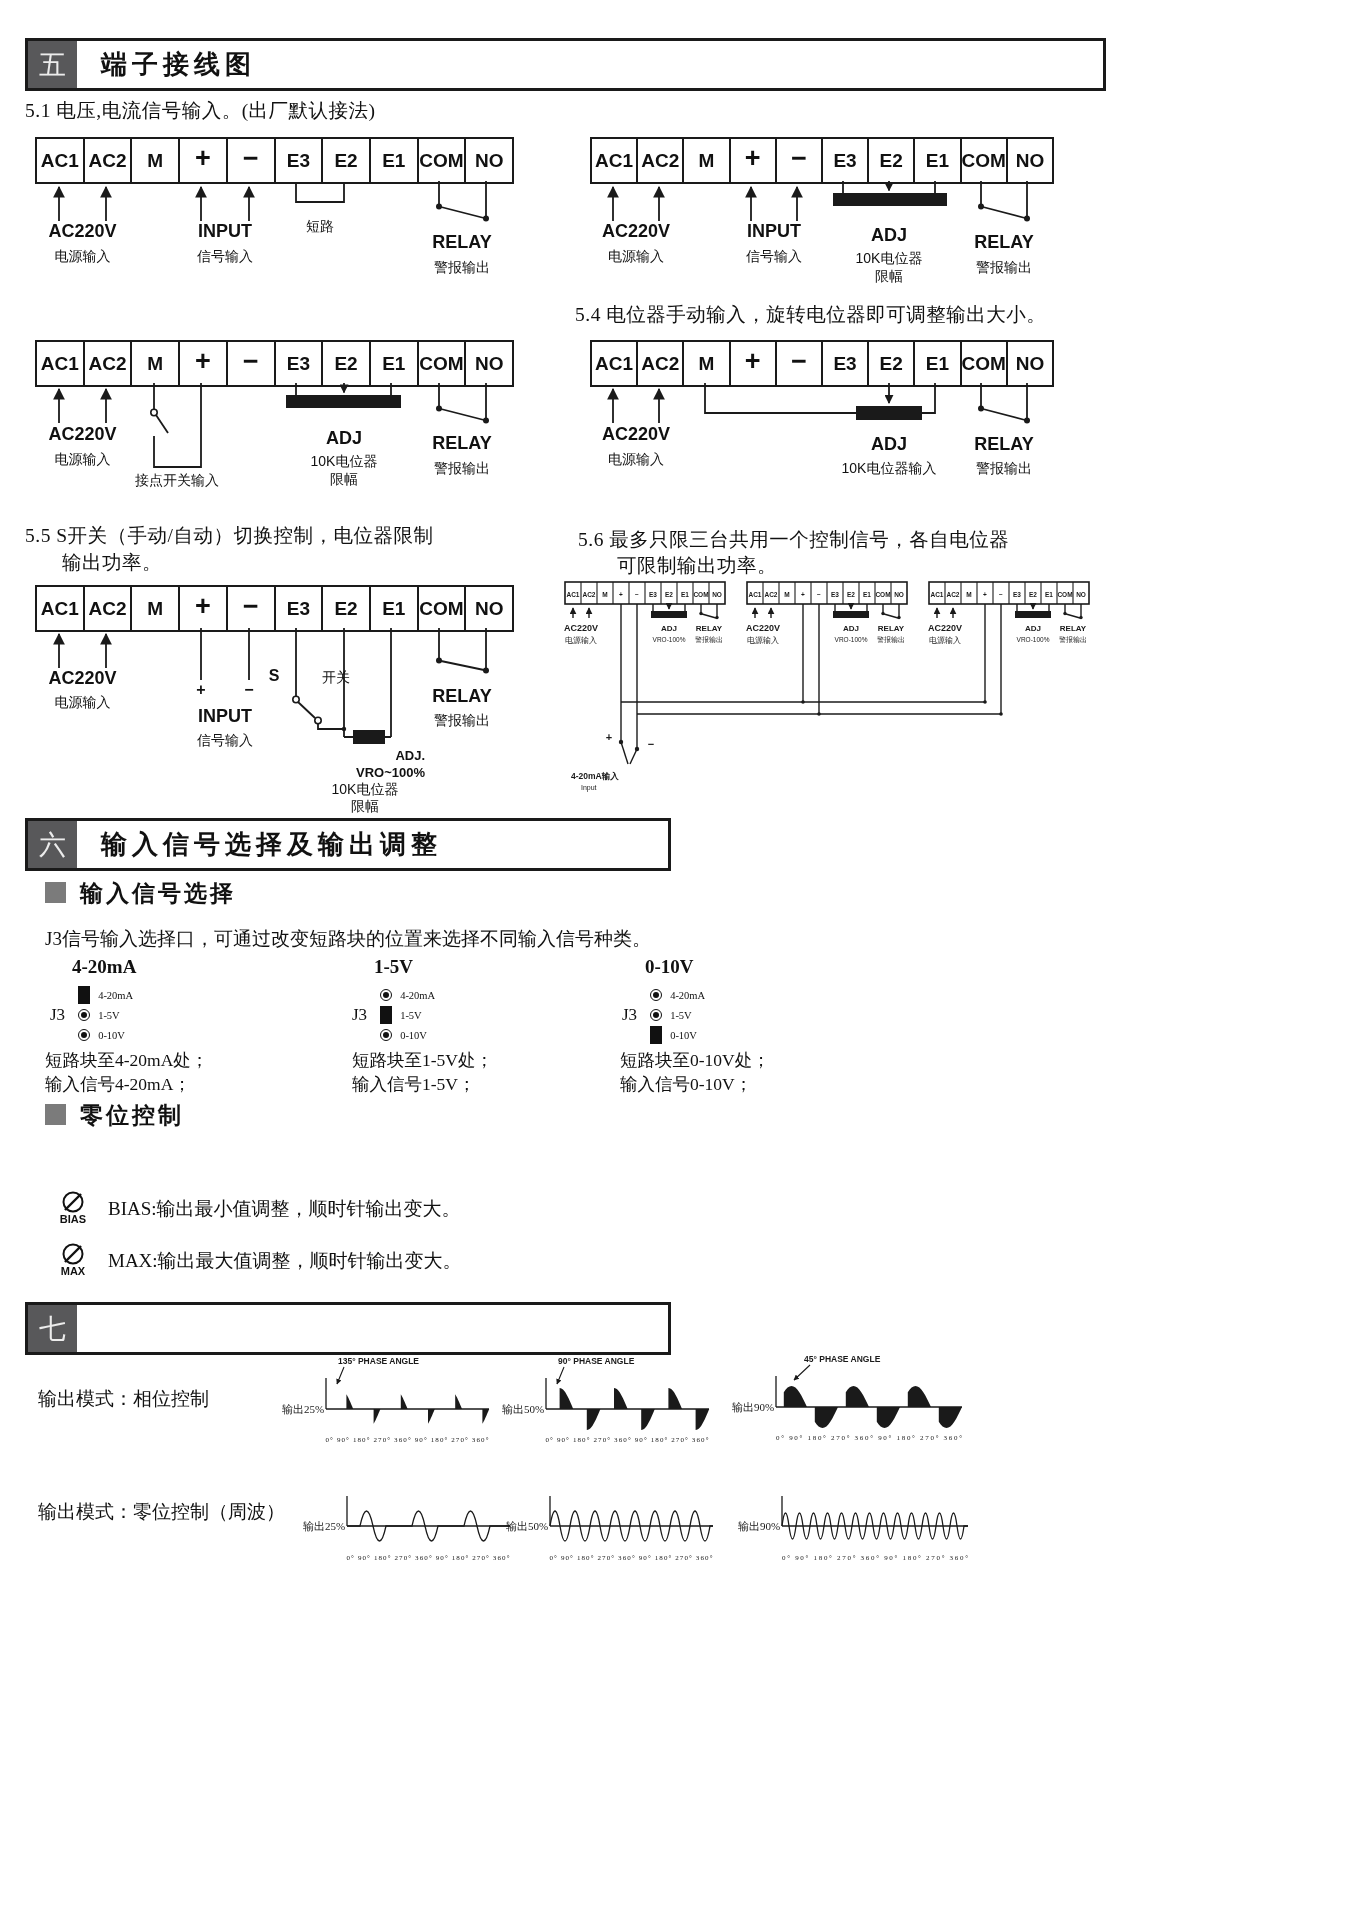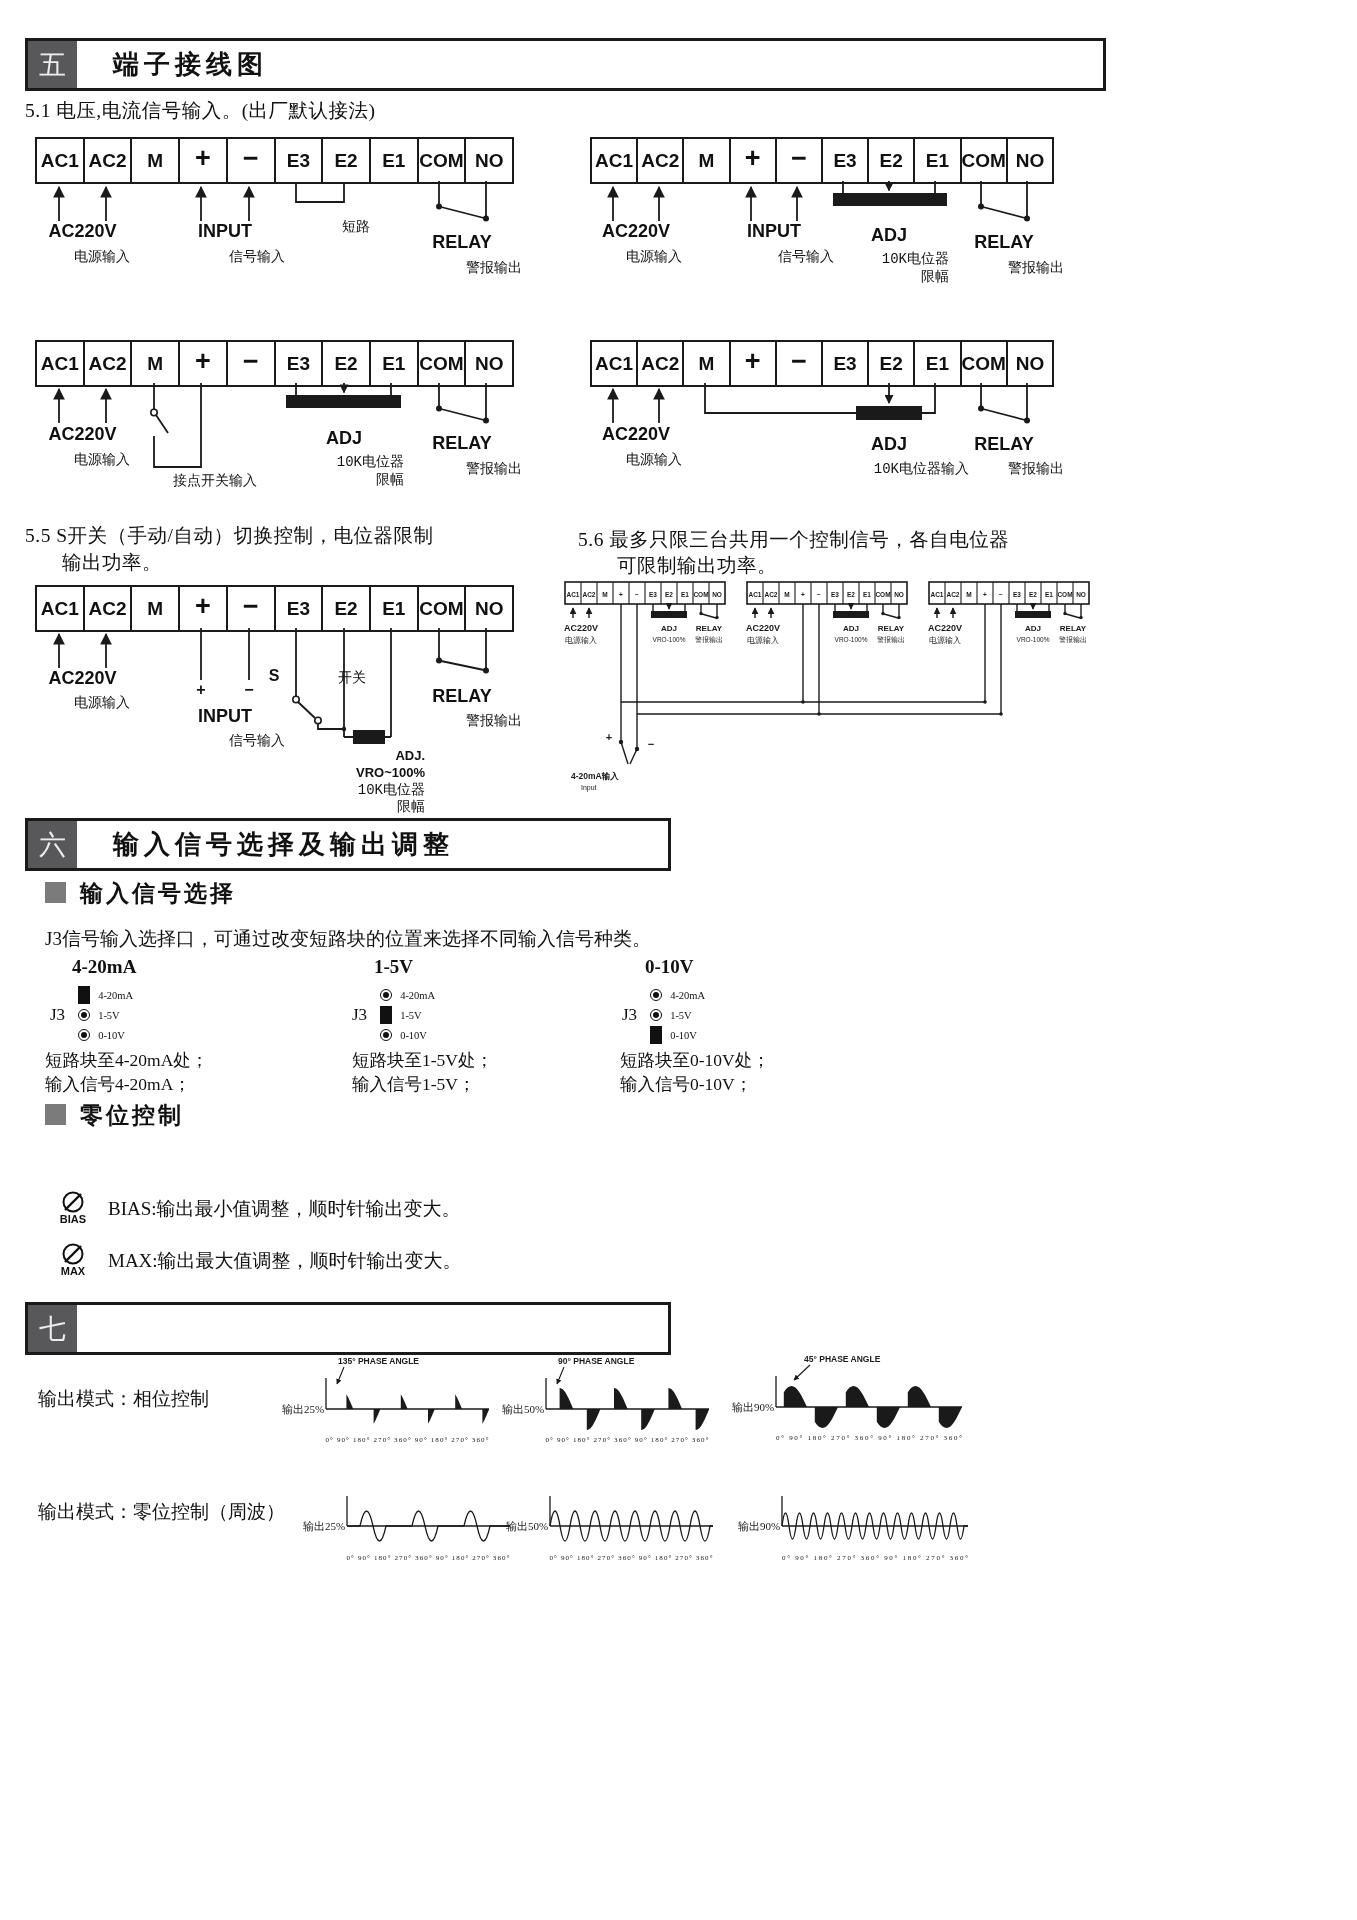--- a/index.html
+++ b/index.html
@@ -1,27 +1,27 @@
 <!DOCTYPE html>
 <html><head>
 <meta charset="utf-8">
 <style>
   html,body{margin:0;padding:0;background:#fff;}
   #page{position:relative;width:1357px;height:1920px;background:#fff;font-family:"Liberation Sans",sans-serif;color:#111;overflow:hidden;}
   .hdr{position:absolute;height:47px;border:3px solid #1a1a1a;display:flex;background:#fff;}
   .hnum{width:49px;background:#58585a;color:#ececec;display:flex;align-items:center;justify-content:center;font-size:27px;font-family:"Liberation Serif",serif;}
-  .htitle{display:flex;align-items:center;padding-left:36px;font-size:26px;font-weight:bold;letter-spacing:5px;}
+  .htitle{display:flex;align-items:center;padding-left:24px;font-size:26px;font-weight:bold;letter-spacing:5px;}
   .cap{position:absolute;font-family:"Liberation Serif",serif;font-size:19.5px;white-space:nowrap;letter-spacing:.5px;}
   .tstrip{position:absolute;display:flex;border:2.5px solid #1a1a1a;background:#fff;height:43px;}
   .tcell{flex:1 1 0;display:flex;align-items:center;justify-content:center;font-weight:bold;font-size:19px;border-right:2.5px solid #1a1a1a;}
   .tcell:last-child{border-right:none;}
   .tcell.sign{font-size:27px;padding-bottom:4px;}
   .blab{position:absolute;font-weight:bold;font-size:18px;text-align:center;white-space:nowrap;}
   .mlab{position:absolute;font-weight:bold;font-size:13px;text-align:right;white-space:nowrap;}
-  .slab{position:absolute;font-size:14px;font-family:Liberation Mono, monospace;text-align:right;white-space:nowrap;}
+  .slab{position:absolute;font-size:14px;font-family:Liberation Sans, sans-serif;text-align:center;white-space:nowrap;}
   .signlab{position:absolute;font-weight:bold;font-size:16px;text-align:center;}
   svg.annot{position:absolute;overflow:visible;}
   .w{stroke:#1a1a1a;stroke-width:1.8;fill:none;}
   .w15{stroke:#1a1a1a;stroke-width:1.4;fill:none;}
   .thin{stroke:#1a1a1a;stroke-width:1.1;fill:none;}
   .dot{fill:#1a1a1a;}
   .bar{fill:#1a1a1a;}
   .oc{fill:#fff;stroke:#1a1a1a;stroke-width:1.6;}
   .axis{stroke:#1a1a1a;stroke-width:1.3;fill:none;}
   text{fill:#1a1a1a;}
@@ -149,20 +149,21 @@
   <div class="blab" style="left:590px;top:221px;width:92px">AC220V</div>
   <div class="slab" style="left:590px;top:248px;width:92px">电源输入</div>
   <div class="blab" style="left:714px;top:221px;width:120px">INPUT</div>
   <div class="slab" style="left:714px;top:248px;width:120px">信号输入</div>
   <div class="blab" style="left:829px;top:225px;width:120px">ADJ</div>
   <div class="slab" style="left:829px;top:250px;width:120px">10K电位器</div>
   <div class="slab" style="left:829px;top:268px;width:120px">限幅</div>
   <div class="blab" style="left:944px;top:232px;width:120px">RELAY</div>
   <div class="slab" style="left:944px;top:259px;width:120px">警报输出</div>
 
+  <div class="cap" style="left:575px;top:301px">5.4 电位器手动输入，旋转电位器即可调整输出大小。</div>
 
   <div class="tstrip" style="left:35px;top:340px;width:475px">
     <div class="tcell">AC1</div>
     <div class="tcell">AC2</div>
     <div class="tcell">M</div>
     <div class="tcell sign">+</div>
     <div class="tcell sign">−</div>
     <div class="tcell">E3</div>
     <div class="tcell">E2</div>
     <div class="tcell">E1</div>

